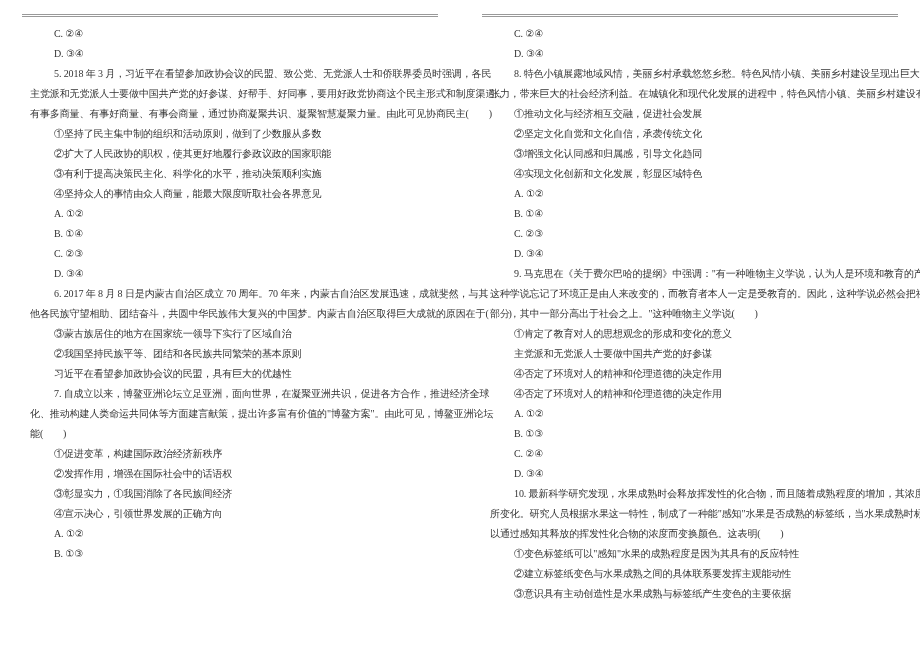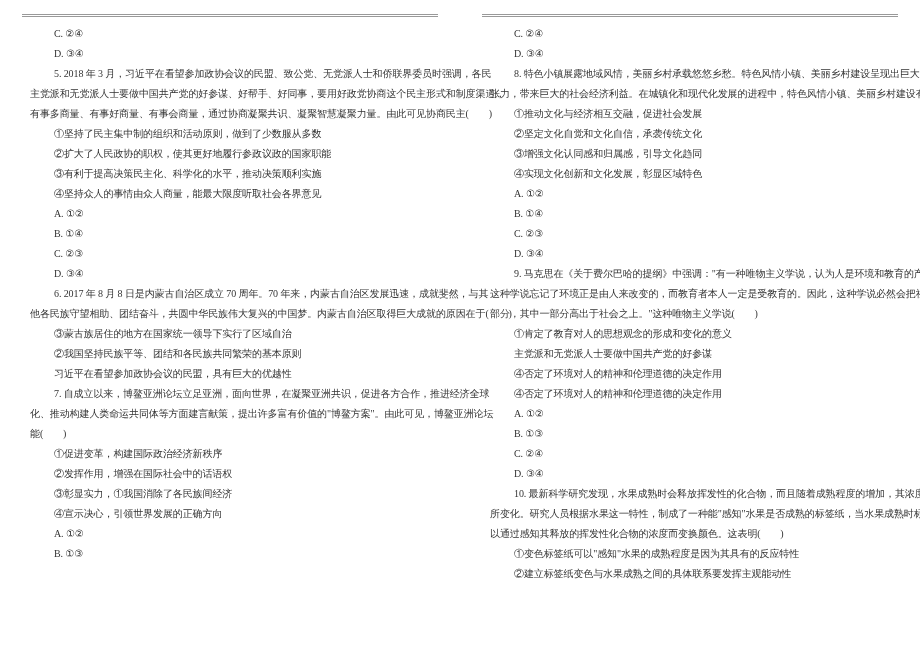--- a/index.html
+++ b/index.html
@@ -110,14 +110,15 @@
     <div class="line indent-1">④否定了环境对人的精神和伦理道德的决定作用</div>
     <div class="line indent-1">A. ①②</div>
     <div class="line indent-1">B. ①③</div>
     <div class="line indent-1">C. ②④</div>
     <div class="line indent-1">D. ③④</div>
     <div class="line indent-1">10. 最新科学研究发现，水果成熟时会释放挥发性的化合物，而且随着成熟程度的增加，其浓度也会有</div>
     <div class="line">所变化。研究人员根据水果这一特性，制成了一种能"感知"水果是否成熟的标签纸，当水果成熟时标签纸可</div>
     <div class="line">以通过感知其释放的挥发性化合物的浓度而变换颜色。这表明(　　)</div>
     <div class="line indent-1">①变色标签纸可以"感知"水果的成熟程度是因为其具有的反应特性</div>
     <div class="line indent-1">②建立标签纸变色与水果成熟之间的具体联系要发挥主观能动性</div>
+    <div class="line indent-1">③意识具有主动创造性是水果成熟与标签纸产生变色的主要依据</div>
   </div>
 </div>
 
 </body></html>

